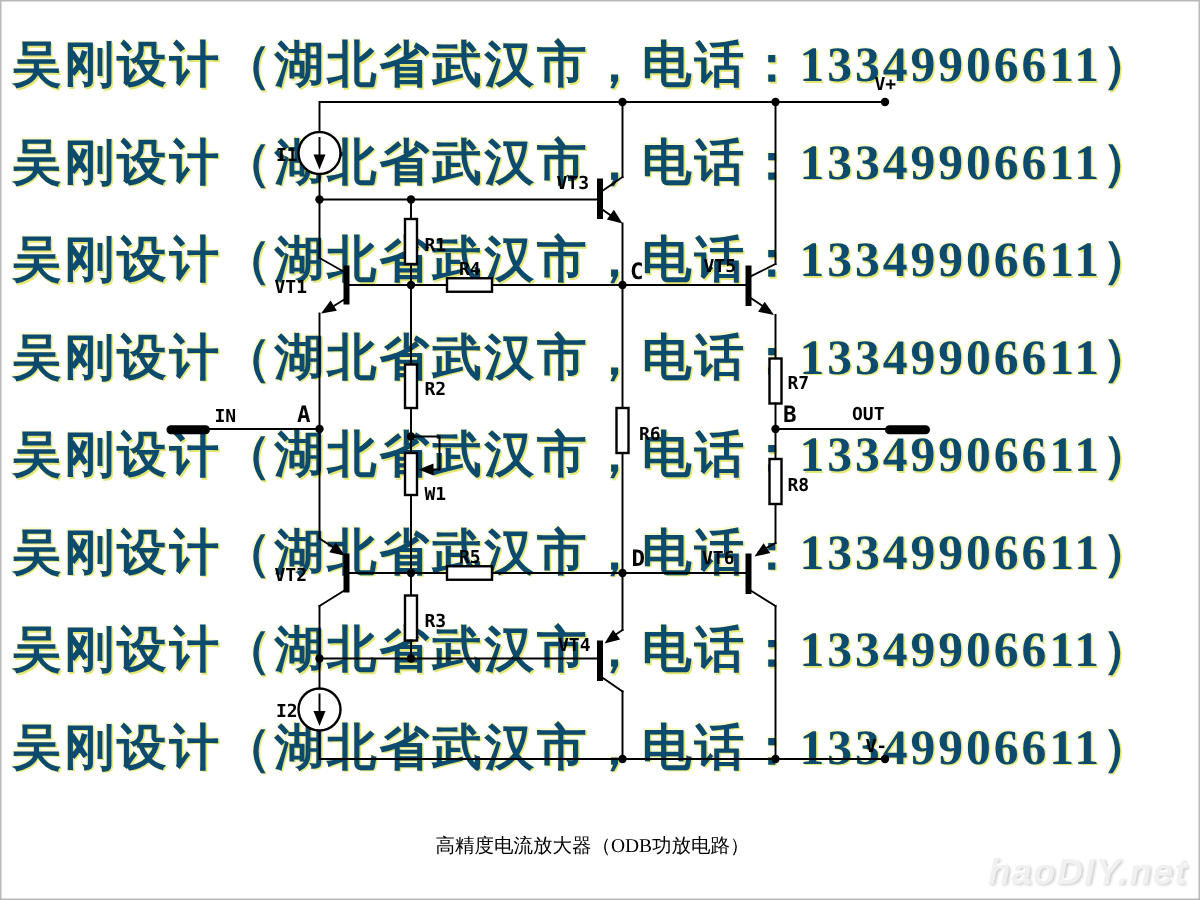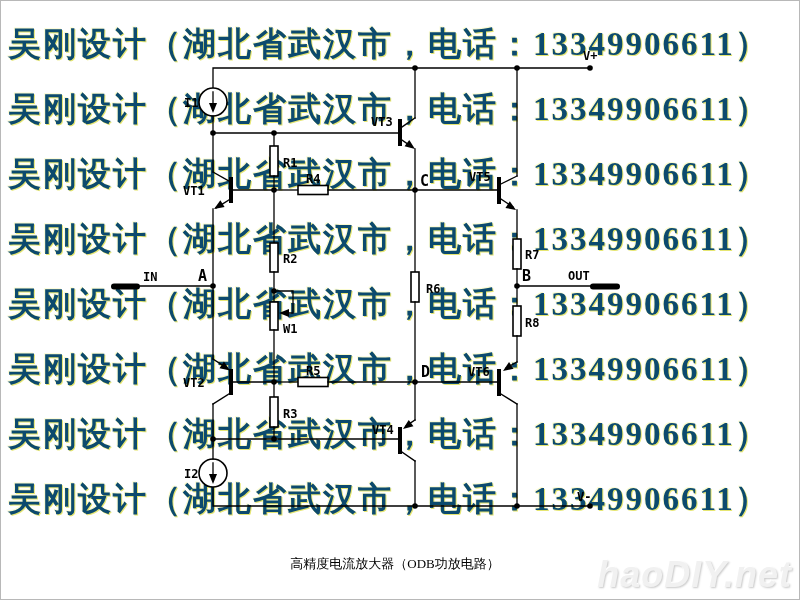--- a/index.html
+++ b/index.html
@@ -33,21 +33,21 @@
   
   .caption{
     position:absolute;left:180px;width:430px;top:556px;z-index:3;
     text-align:center;color:#000;font-size:13px;line-height:1.3;
     font-family:"Liberation Serif","DejaVu Serif",serif;white-space:nowrap;
   }
   
   .site-logo{
     position:absolute;right:8px;bottom:4px;z-index:4;
     font-family:"Liberation Sans",sans-serif;font-weight:bold;font-style:italic;
-    font-size:36px;letter-spacing:1px;color:#f1f1f1;
+    font-size:24px;letter-spacing:1px;color:#f1f1f1;
     text-shadow:-1px -1px 0 #ffffff, 1px 1px 2px #c9c9c9;
     user-select:none;
   }
 </style>
 </head>
 <body>
 
 <div>
   <div class="wm-row" style="top:28px">吴刚设计（湖北省武汉市，电话：13349906611）</div>
   <div class="wm-row" style="top:93px">吴刚设计（湖北省武汉市，电话：13349906611）</div>

